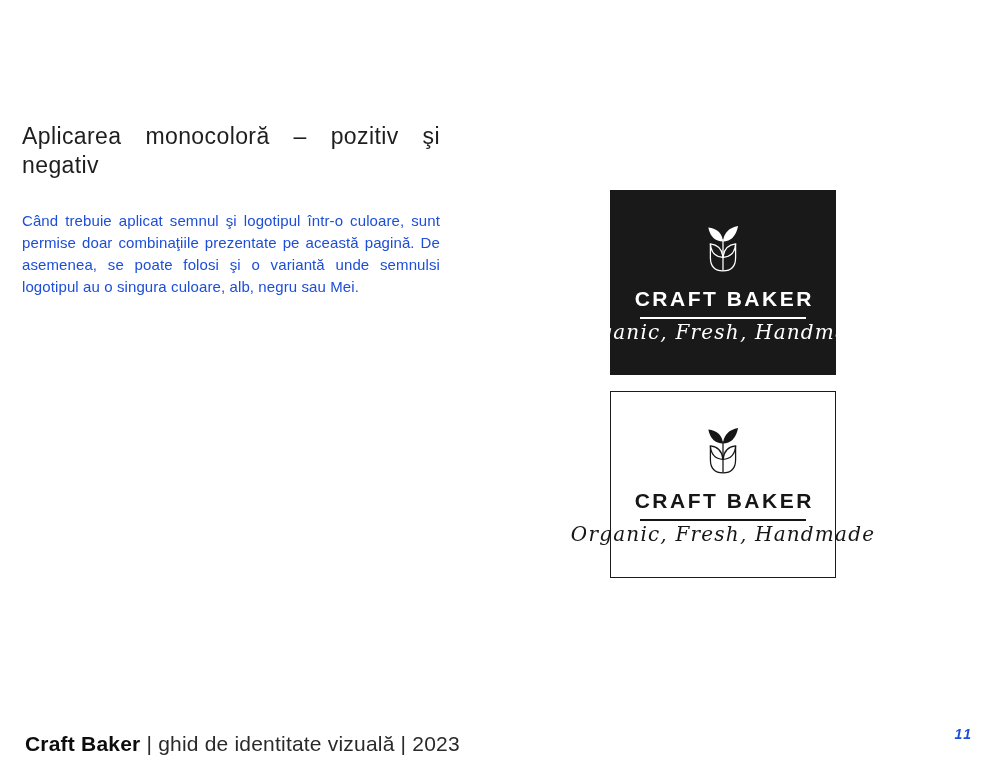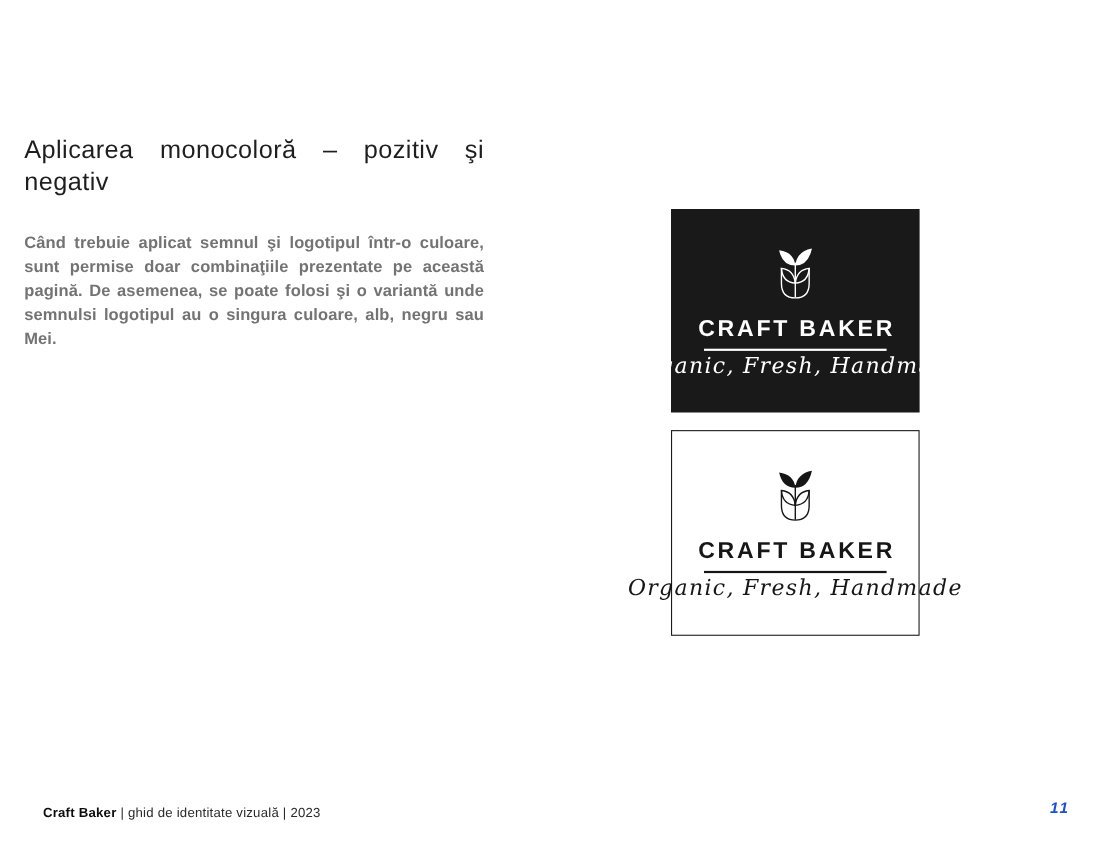--- a/index.html
+++ b/index.html
@@ -31,23 +31,22 @@
     font-weight: 400;
     line-height: 29px;
     letter-spacing: 0.4px;
     color: #1e1e1e;
     text-align: justify;
   }
   .body-par {
     font-size: 15px;
     line-height: 22px;
     text-align: justify;
-    color: #737373;
+    color: #1d4ed8;
     letter-spacing: 0.1px;
-    font-weight: bold;
   }
   .par-1 { margin-top: 30px; }
   .par-2 { margin-top: 29px; }
   .par-3 { margin-top: 56px; }
 
   
   .variant {
     position: absolute;
     left: 610px;
     width: 226px;
@@ -92,23 +91,23 @@
     font-family: "DejaVu Serif", serif;
     font-style: italic;
     font-size: 20px;
     letter-spacing: 1.2px;
     white-space: nowrap;
   }
 
   
   .footer {
     position: absolute;
-    left: 39px;
+    left: 25px;
     top: 732px;
-    font-size: 12px;
+    font-size: 21px;
     color: #2a2a2a;
     letter-spacing: 0.2px;
   }
   .footer .brand { font-weight: 700; color: #0d0d0d; }
   .footer .rest { font-weight: 400; }
   .page-number {
     position: absolute;
     right: 27px;
     top: 726px;
     font-size: 14px;

